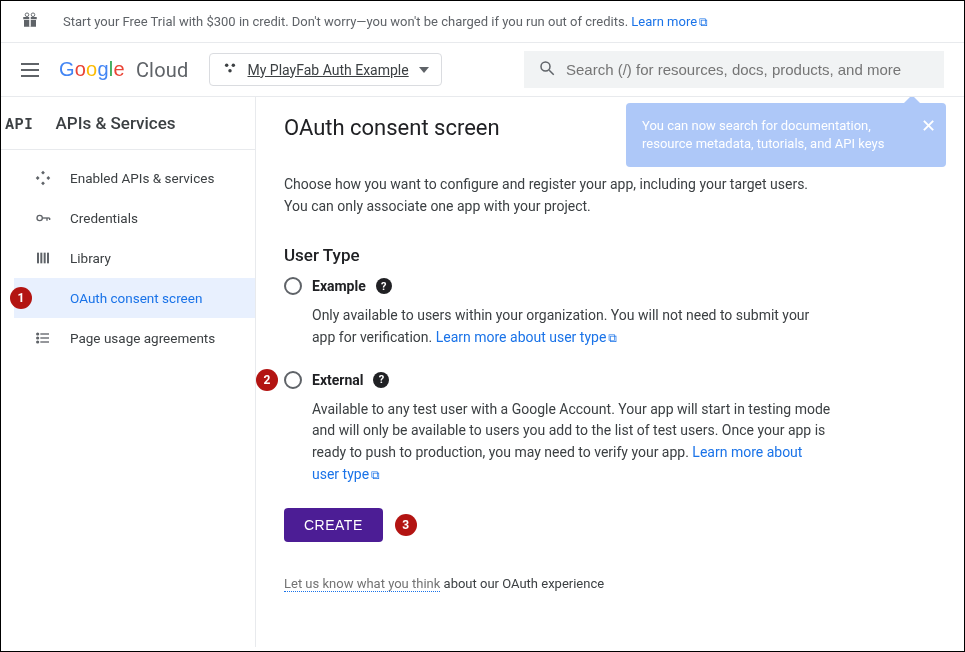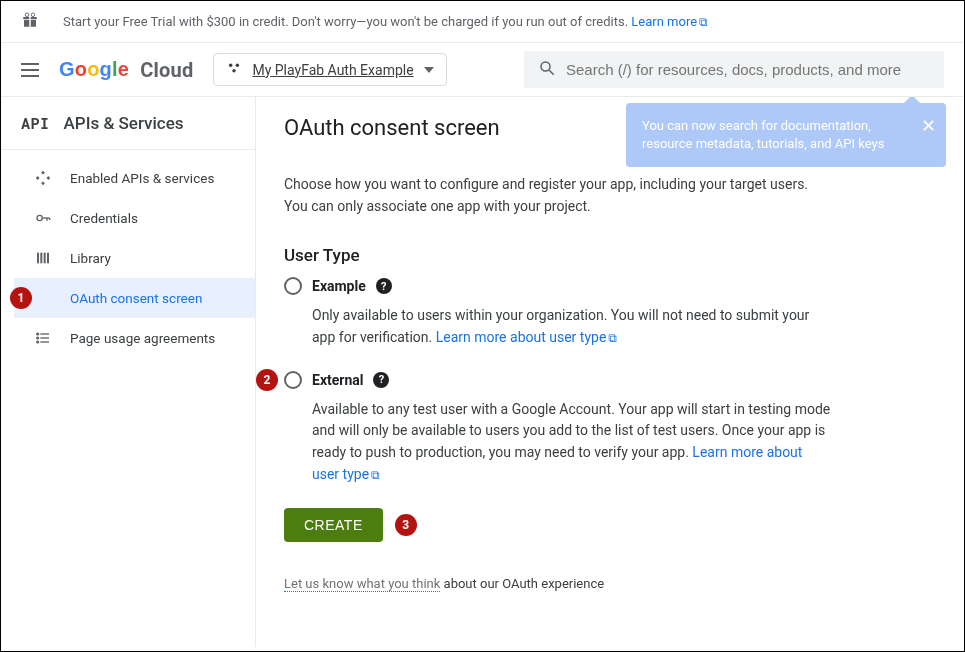--- a/index.html
+++ b/index.html
@@ -8,37 +8,37 @@
     .page { border: 1px solid #000; width: 965px; height: 652px; overflow: hidden; position: relative; }
 
     
     .promo { display: flex; align-items: center; padding: 10px 20px; gap: 24px; color: #5f6368; font-size: 13px; border-bottom: 1px solid #e8eaed; }
 
     
     .topbar { display: flex; align-items: center; padding: 8px 20px; gap: 20px; border-bottom: 1px solid #e8eaed; }
     .menu-btn { display: flex; flex-direction: column; justify-content: space-between; width: 18px; height: 14px; cursor: pointer; }
     .menu-btn span { display: block; height: 2px; background: #5f6368; }
 
-    .logo { display: flex; align-items: center; font-size: 20px; font-weight: 700; color: #5f6368; letter-spacing: .2px; }
+    .logo { display: flex; align-items: center; font-size: 20px; font-weight: 400; color: #5f6368; letter-spacing: .2px; }
     .logo .g { font-family: "Product Sans", Arial, sans-serif; }
     .g1{color:#4285F4}.g2{color:#EA4335}.g3{color:#FBBC05}.g4{color:#4285F4}.g5{color:#34A853}.g6{color:#EA4335}
     .cloud { color:#5f6368; margin-left:3px; }
 
     .project-picker { display: inline-flex; align-items: center; gap: 10px; border: 1px solid #dadce0; border-radius: 4px; padding: 6px 12px; font-size: 14px; color: #3c4043; cursor: pointer; text-decoration: underline; }
     .dots3 { font-size: 16px; line-height: 1; letter-spacing: -2px; }
     .caret { width:0;height:0;border-left:5px solid transparent;border-right:5px solid transparent;border-top:6px solid #5f6368; }
 
     .spacer-flex { flex: 1; }
     .searchbox { display: flex; align-items: center; gap: 10px; background: #f1f3f4; border-radius: 0; padding: 8px 14px; width: 420px; max-width: 100%; color: #5f6368; }
     .searchbox input { border: none; background: transparent; outline: none; font-size: 15px; width: 100%; color:#5f6368; }
 
     
     .body { display: flex; height: calc(100% - 100px); }
     .sidebar { width: 255px; border-right: 1px solid #e8eaed; padding-top: 0; }
-    .sidebar-title { display: flex; align-items: center; gap: 14px; padding: 16px 20px; font-size: 17px; font-weight: 500; color: #3c4043; border-bottom: 1px solid #e8eaed; }
+    .sidebar-title { display: flex; align-items: center; gap: 22px; padding: 16px 4px; font-size: 17px; font-weight: 500; color: #3c4043; border-bottom: 1px solid #e8eaed; }
     .api-tag { font-family: "Roboto Mono", monospace; font-weight: 700; letter-spacing: .5px; font-size: 15px; }
 
     .nav { list-style: none; padding-top: 8px; margin-left: 13px; }
     .nav-item { display: flex; align-items: center; gap: 18px; padding: 12px 20px; font-size: 13.5px; color: #3c4043; cursor: pointer; position: relative; }
     .nav-item.active { background: #e8f0fe; color: #1a73e8; }
     .nav-item.active::before { content:""; position:absolute; left:0; top:0; bottom:0; width:0; }
     .nav-item .nicon { width: 18px; display:flex; justify-content:center; color:#5f6368; }
     .nav-item.active .nicon { color:#1a73e8; }
     .nav-item svg { width: 16px; height: 16px; }
 
@@ -52,21 +52,21 @@
 
     .radio-row { display:flex; align-items:center; gap: 10px; margin-bottom: 6px; position: relative; }
     .radio { width: 18px; height: 18px; border: 2px solid #5f6368; border-radius: 50%; cursor: pointer; display:inline-block; }
     .radio-label { font-weight: 700; color: #202124; }
     .help-icon { width: 16px; height: 16px; background: #202124; color: #fff; font-size: 11px; font-weight: 700; border-radius: 50%; display:inline-flex; align-items:center; justify-content:center; cursor: pointer; }
 
     .radio-desc { margin: 10px 0 22px 28px; max-width: 520px; line-height: 1.55; color:#3c4043; }
     a.link { color: #1a73e8; text-decoration: none; }
     .ext-icon { display:inline-block; font-size: 12px; margin-left:2px; }
 
-    .create-btn { background:#4d7c0f; color:#fff; border:none; padding:9px 20px; font-size:14px; font-weight:500; border-radius:4px; letter-spacing:.5px; cursor:pointer; }
+    .create-btn { background:#4c1d95; color:#fff; border:none; padding:9px 20px; font-size:14px; font-weight:500; border-radius:4px; letter-spacing:.5px; cursor:pointer; }
     .create-row { display:flex; align-items:center; gap:12px; margin-top: 16px; margin-bottom: 34px; }
 
     .feedback-row { font-size: 13px; color:#3c4043; }
     .feedback-row a { color:#737373; text-decoration: none; border-bottom: 1px dotted #1a73e8; }
 
     
     .tooltip { position: absolute; top: 6px; right: 18px; width: 320px; background: #aec8f8; color: #fff; padding: 14px 36px 14px 16px; border-radius: 4px; font-size: 13px; line-height:1.4; z-index:5; }
     .tooltip::after { content:""; position:absolute; top:-8px; right:26px; width:0;height:0; border-left:8px solid transparent; border-right:8px solid transparent; border-bottom:8px solid #aec8f8; }
     .tooltip .close-x { position:absolute; right:10px; top:10px; font-size:18px; cursor:pointer; }
   </style>

